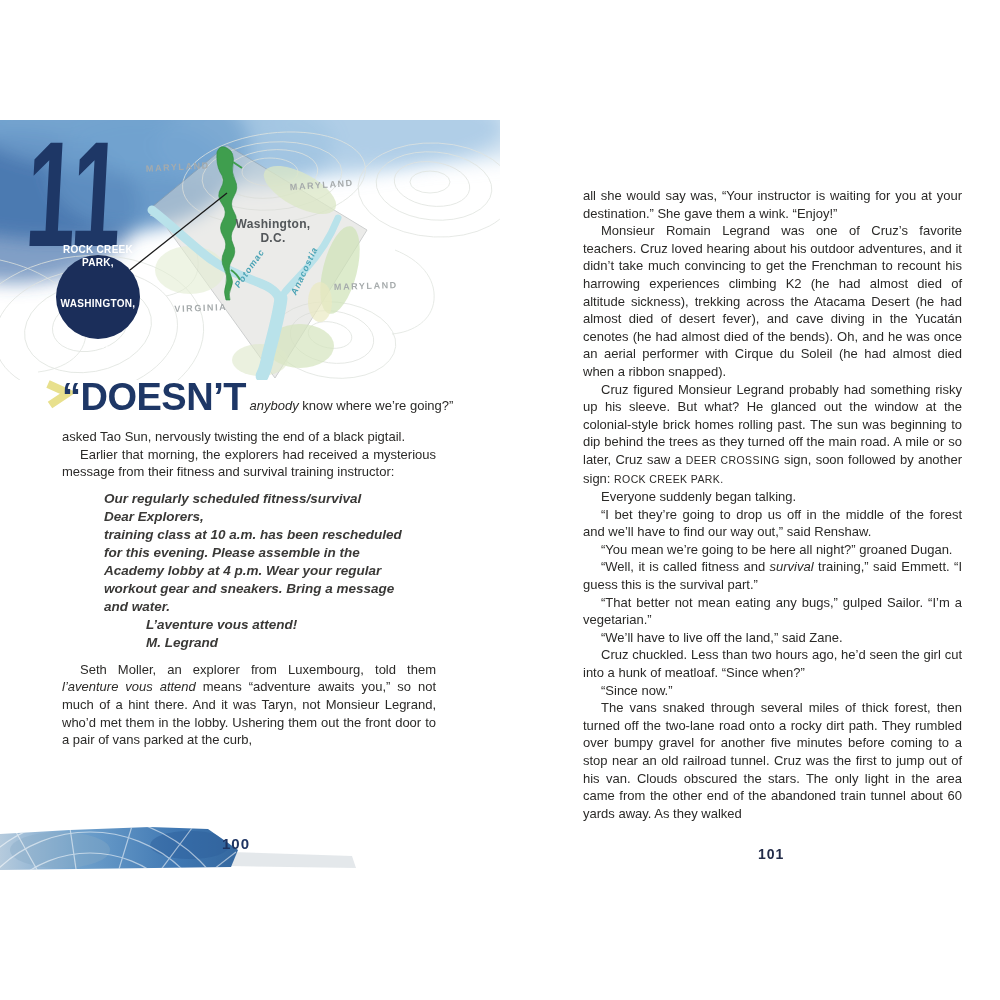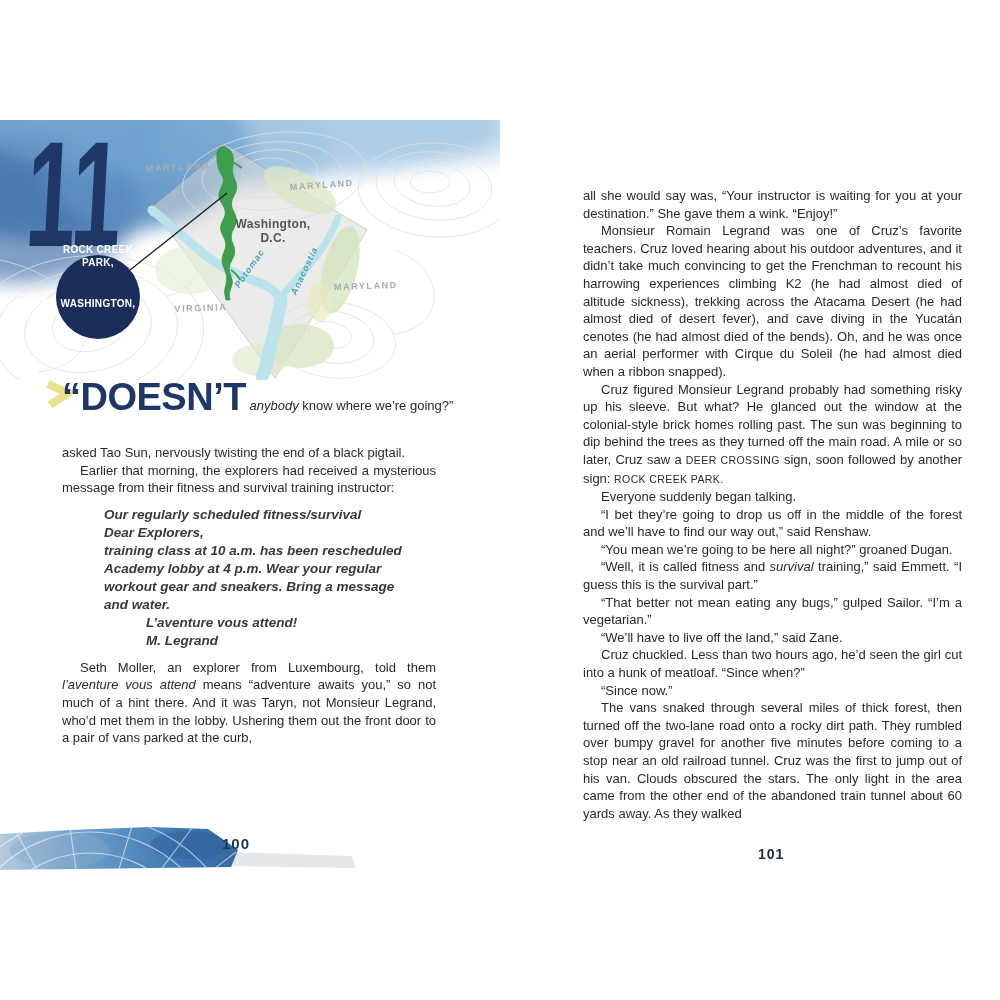--- a/index.html
+++ b/index.html
@@ -18,21 +18,21 @@
     text-align:center;letter-spacing:.3px;display:flex;flex-direction:column;justify-content:center;gap:28px;}
 
   .body-text{color:#2b2a28;font-size:13px;line-height:17.6px;text-align:justify;}
   .body-left{position:absolute;left:62px;top:377px;width:374px;}
   .body-right{position:absolute;left:583px;top:187px;width:379px;}
   p.para{margin:0;}
   p.para.ind{text-indent:18px;}
   .it{font-style:italic;}
   .sc{font-size:10.5px;letter-spacing:.4px;}
 
-  .opening-line{white-space:nowrap;line-height:40px;margin-bottom:18px;}
+  .opening-line{white-space:nowrap;line-height:40px;margin-bottom:2px;}
   .big{font-size:38px;font-weight:800;color:#1e3766;letter-spacing:-.5px;}
 
   .letter{font-style:italic;font-weight:bold;color:#3a3937;font-size:13.5px;line-height:18px;
     margin:9px 0 9px 42px;text-align:left;}
   .letter-line{white-space:nowrap;}
   .signoff div{margin-left:42px;}
 
   .pagenum{position:absolute;font-weight:bold;}
   .pagenum-left{left:222px;top:835px;font-size:15px;letter-spacing:1px;color:#1e3462;}
   .pagenum-right{left:758px;top:846px;font-size:14px;letter-spacing:1px;color:#232c49;}
@@ -142,20 +142,21 @@
     </div>
     <div>
         <p class="para"><span>asked Tao Sun, nervously twisting the end of a black pigtail.</span></p>
         <p class="para ind"><span>Earlier that morning, the explorers had received a mysterious message from their fitness and survival training instructor:</span></p>
       </div>
     <div class="letter">
       <div>
           <div class="letter-line">Our regularly scheduled fitness/survival</div>
           <div class="letter-line">Dear Explorers,</div>
           <div class="letter-line">training class at 10 a.m. has been rescheduled</div>
+          <div class="letter-line">for this evening. Please assemble in the</div>
           <div class="letter-line">Academy lobby at 4 p.m. Wear your regular</div>
           <div class="letter-line">workout gear and sneakers. Bring a message</div>
           <div class="letter-line">and water.</div>
         </div>
       <div class="signoff">
           <div class="letter-line">L’aventure vous attend!</div>
           <div class="letter-line">M. Legrand</div>
         </div>
     </div>
     <div>

